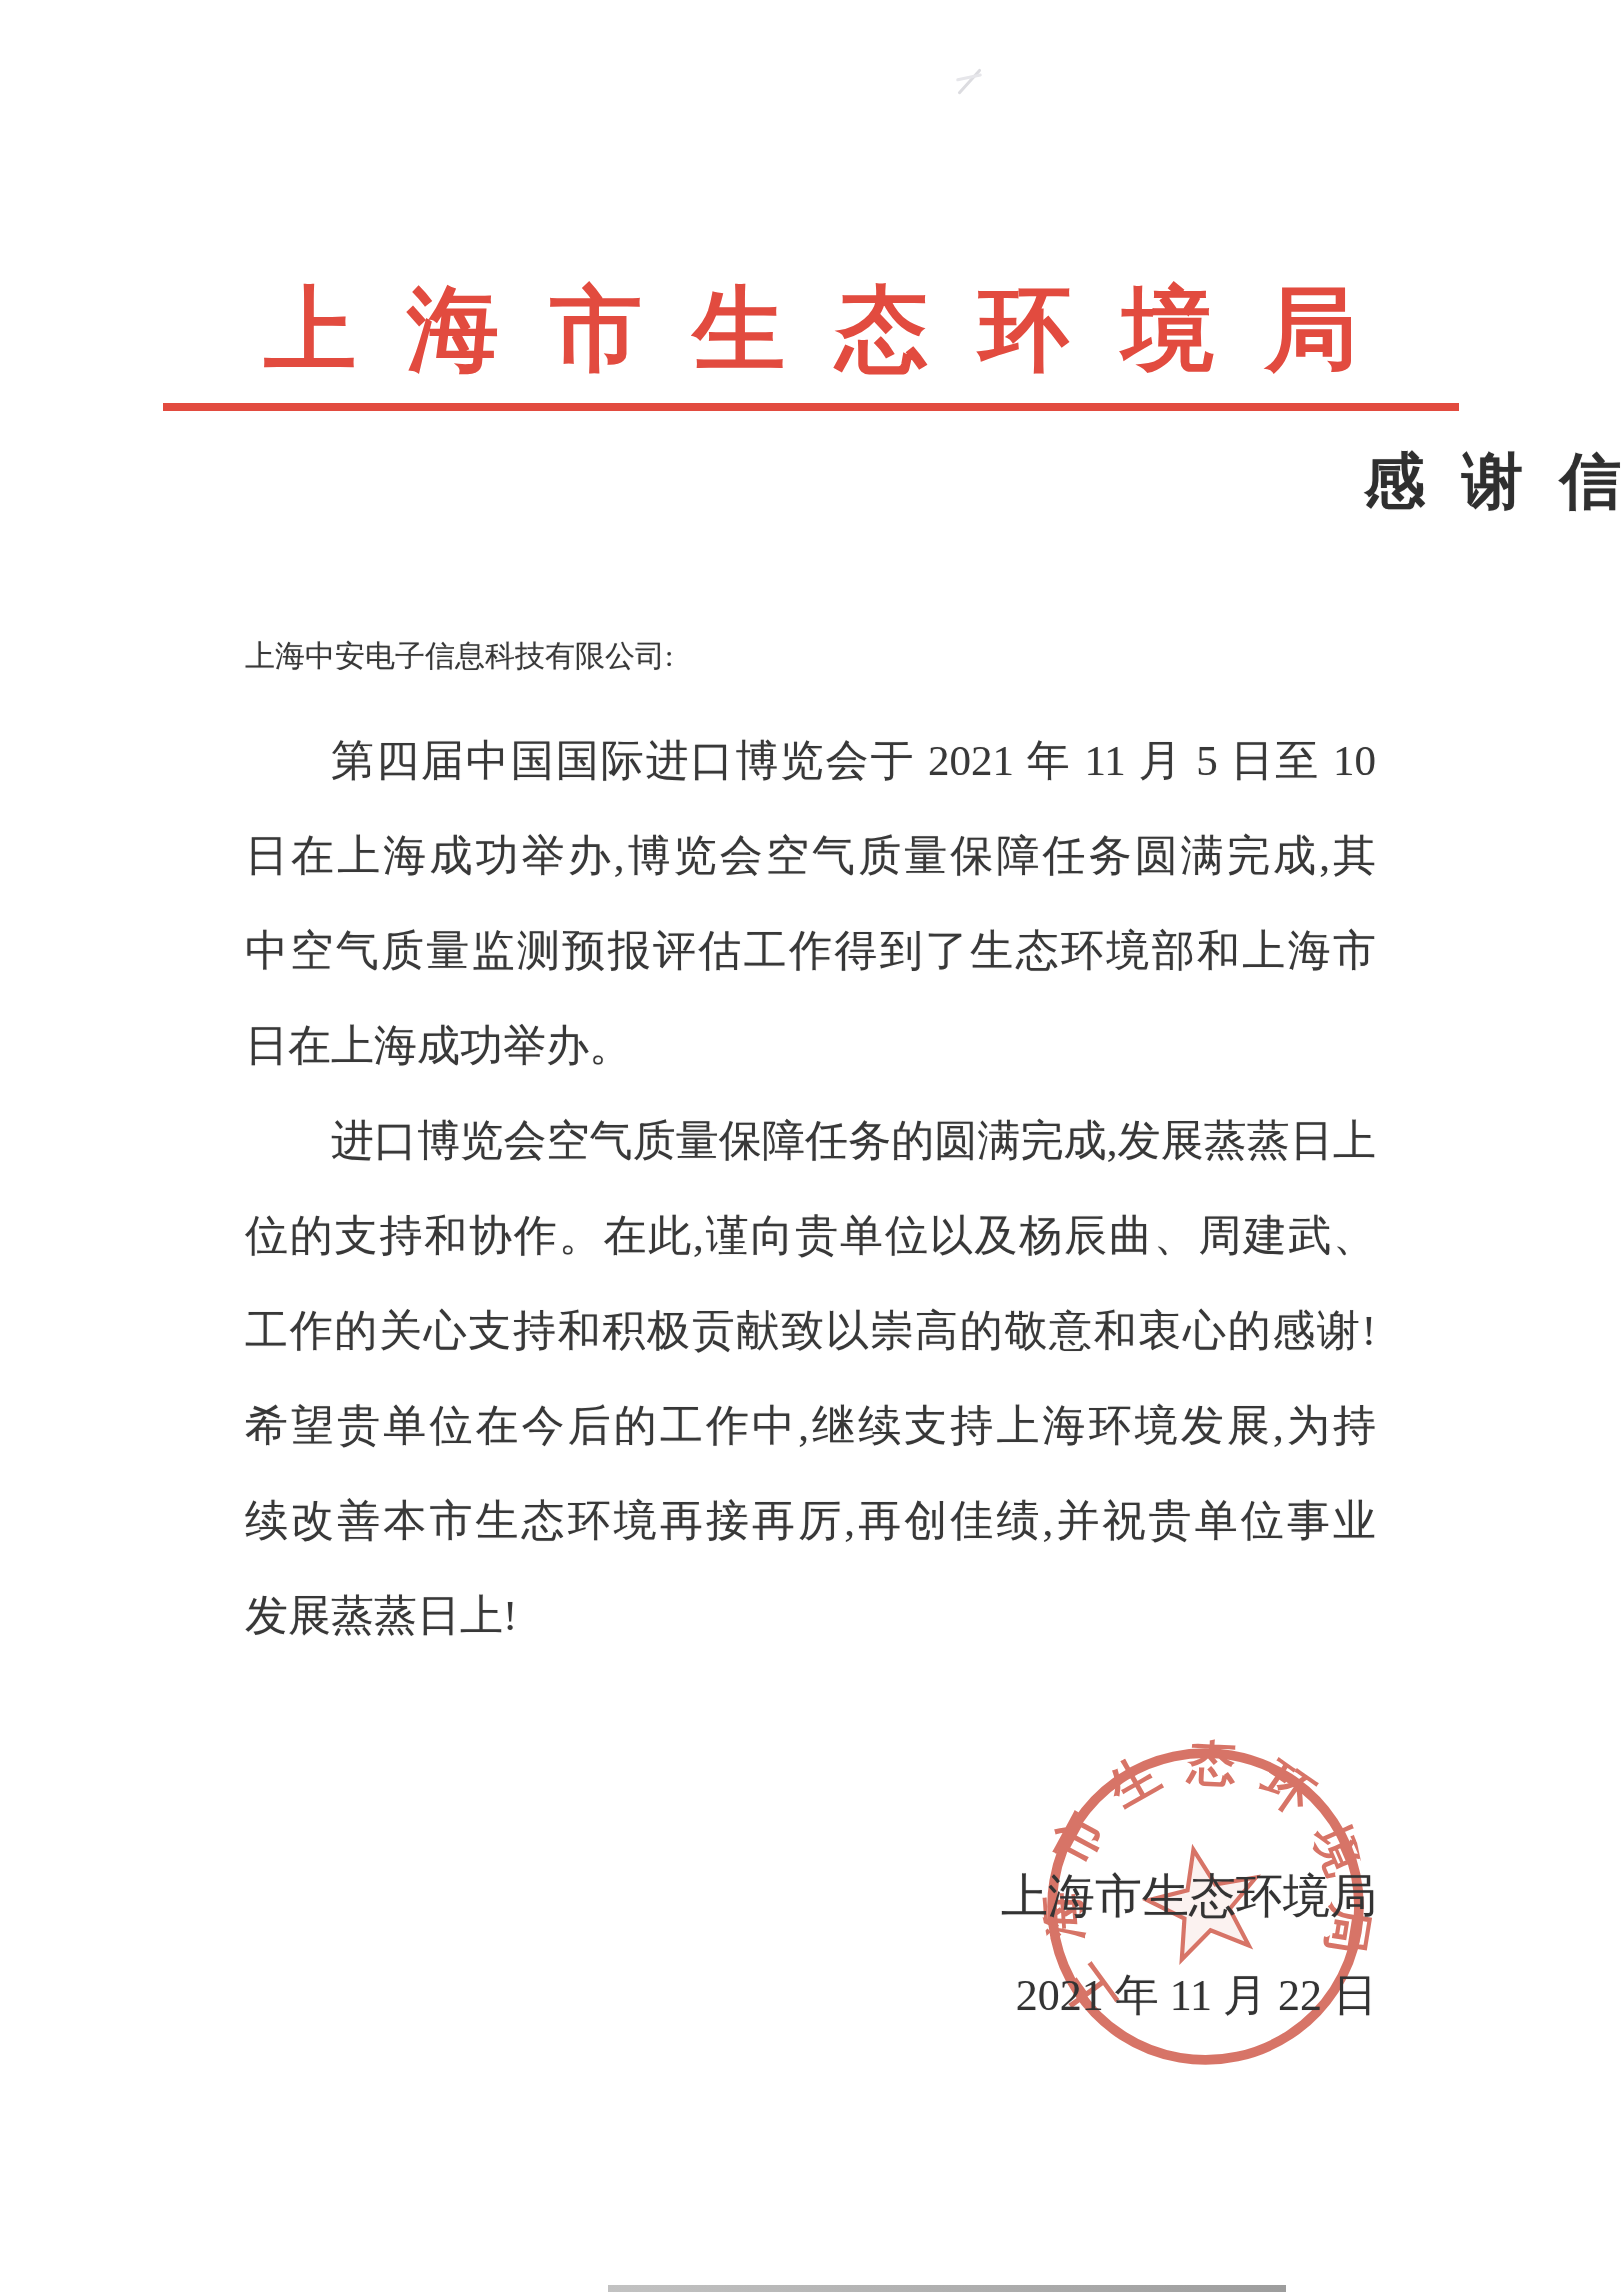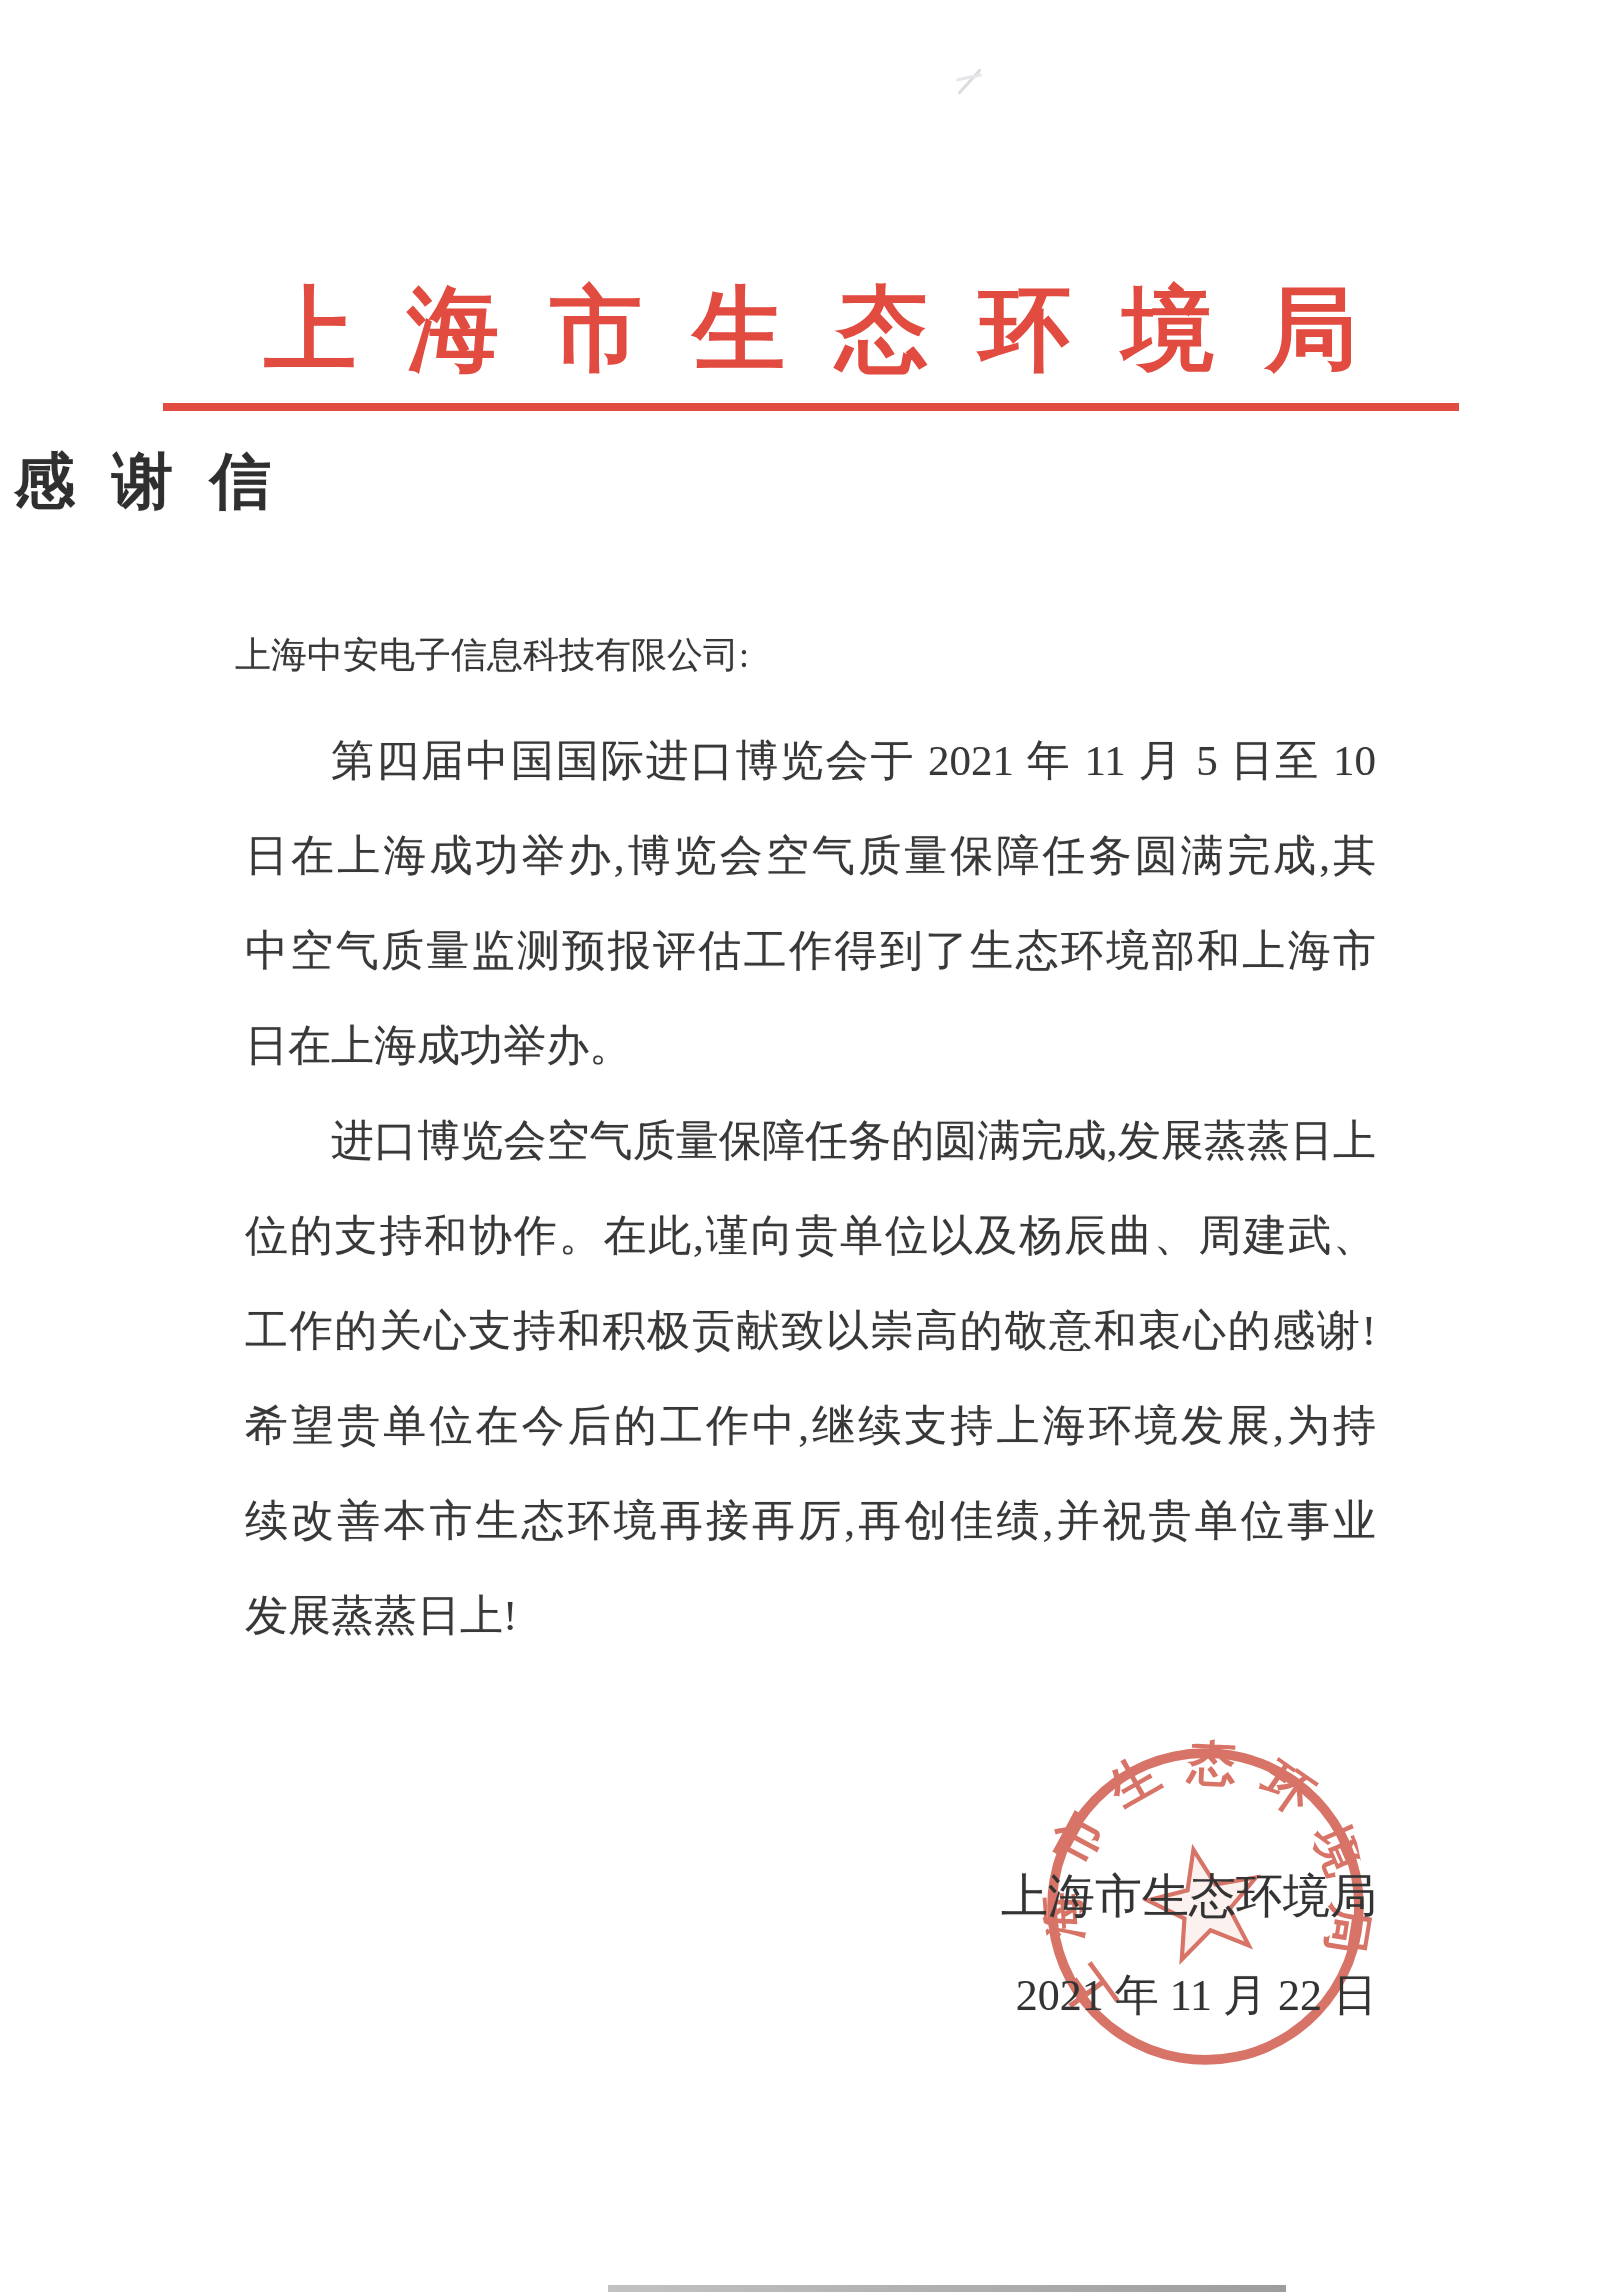--- a/index.html
+++ b/index.html
@@ -21,32 +21,32 @@
     color:#e24b3f;
     letter-spacing:51px;margin-right:-51px;
     white-space:nowrap;
   }
   .red-rule{
     position:absolute;left:163px;top:403px;
     width:1296px;height:7.8px;background:#e24b3f;
   }
   
   .letter-title{
-    position:absolute;left:14px;right:0;top:441px;
-    display:flex;justify-content:flex-start;
+    position:absolute;left:0;right:0;top:441px;
+    display:flex;justify-content:flex-end;
   }
   .letter-title .txt{
     font-size:61px;font-weight:600;line-height:82px;color:#2f2f2f;
     letter-spacing:37px;margin-right:-37px;white-space:nowrap;
     text-shadow:0 0 1px rgba(50,50,50,.35);
   }
   
   .salutation{
-    position:absolute;left:235px;top:608px;width:1131px;
-    font-size:36px;line-height:95px;color:#383838;
+    position:absolute;left:245px;top:608px;width:1131px;
+    font-size:30px;line-height:95px;color:#383838;
     text-shadow:0 0 1px rgba(56,56,56,.3);
     white-space:nowrap;
   }
   .letter-body{
     position:absolute;left:245px;top:703px;width:1131px;
     font-size:43px;line-height:95px;color:#383838;
     text-shadow:0 0 1px rgba(56,56,56,.3);
   }
   .letter-body .para{margin:0;}
   .letter-body .para:first-child{margin-top:9.8px;}

